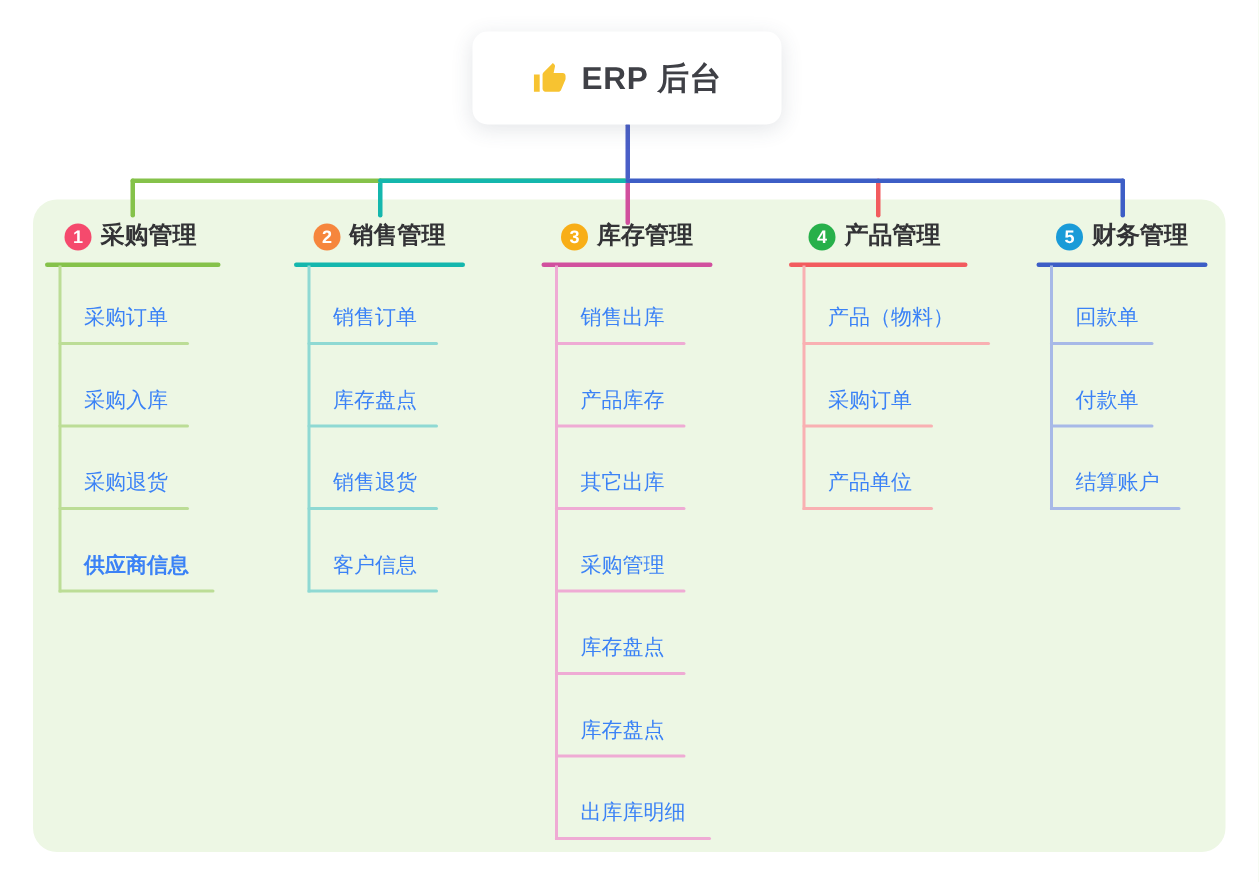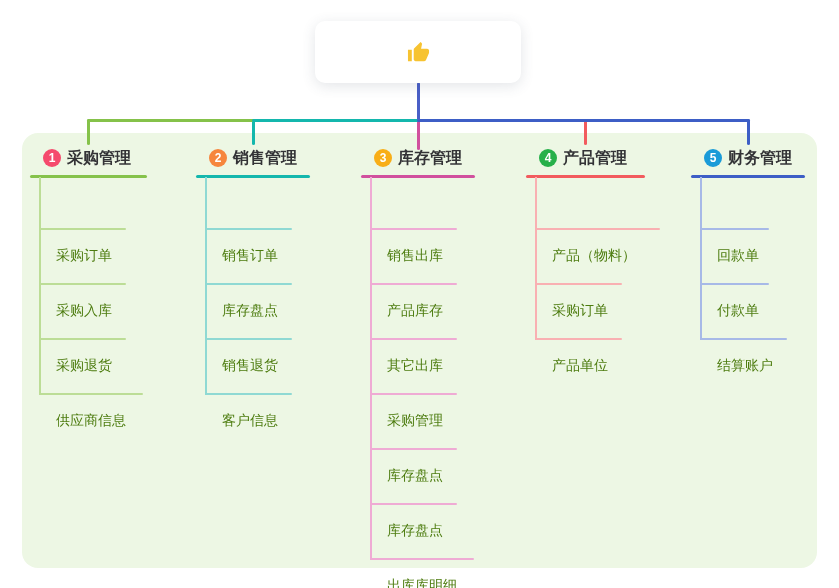--- a/index.html
+++ b/index.html
@@ -30,21 +30,21 @@
     position:absolute;left:13px;top:0;width:18px;height:18px;border-radius:50%;
     background:var(--bc);color:#fff;font-size:12px;font-weight:700;
     display:flex;align-items:center;justify-content:center;line-height:1;
   }
   .topic-label{
     position:absolute;left:37px;top:-3px;font-size:16px;font-weight:700;
     color:#333336;white-space:nowrap;line-height:24px;
   }
   .topic-underline{position:absolute;left:0;top:26px;height:3px;background:var(--c);border-radius:2px;}
   .spine{position:absolute;left:9px;top:28px;width:2px;background:var(--lc);}
-  .child-label{position:absolute;left:26px;font-size:14px;color:#4d7c0f;white-space:nowrap;line-height:20px;margin-top:44px;}
+  .child-label{position:absolute;left:26px;font-size:14px;color:#3b82f6;white-space:nowrap;line-height:20px;}
   .child-underline{position:absolute;left:9px;height:2px;background:var(--lc);border-radius:1px;}
 </style>
 </head>
 <body>
 
 <div class="canvas">
 
   <div class="panel"></div>
 
   <div class="line" style="left:87px;top:119px;width:3px;height:26px;background:#85c24a;"></div>
@@ -56,34 +56,35 @@
   <div class="line" style="left:87px;top:119px;width:333px;height:3px;background:#85c24a;"></div>
   <div class="line" style="left:252px;top:119px;width:168px;height:3px;background:#14b7ad;"></div>
   <div class="line" style="left:417px;top:119px;width:333px;height:3px;background:#3d5ec6;"></div>
 
   <div class="line" style="left:417px;top:82px;width:3px;height:38px;background:#4a5fc7;"></div>
 
   <div class="root-card">
     <svg class="thumb-icon" viewBox="0 0 24 24">
       <path fill="#f7c331" d="M1 21h4V9H1v12zm22-11c0-1.1-.9-2-2-2h-6.31l.95-4.57.03-.32c0-.41-.17-.79-.44-1.06L14.17 1 7.59 7.59C7.22 7.95 7 8.45 7 9v10c0 1.1.9 2 2 2h9c.83 0 1.54-.5 1.84-1.22l3.02-7.05c.09-.23.14-.47.14-.73v-2z"></path>
     </svg>
+    <span class="root-label">ERP 后台</span>
   </div>
 
   <div class="branch" style="left:30px;--c:#85c24a;--lc:#bcdd96;--bc:#f54a6d;">
     <span class="topic-badge">1</span>
     <span class="topic-label">采购管理</span>
     <div class="topic-underline" style="width:117px;"></div>
     <div class="spine" style="height:218px;"></div>
     <span class="child-label" style="top:52px;">采购订单</span>
     <div class="child-underline" style="top:79px;width:87px;"></div>
     <span class="child-label" style="top:107px;">采购入库</span>
     <div class="child-underline" style="top:134px;width:87px;"></div>
     <span class="child-label" style="top:162px;">采购退货</span>
     <div class="child-underline" style="top:189px;width:87px;"></div>
-    <span class="child-label" style="top:217px;">供应商信息</span>
+    <span class="child-label" style="top:217px;font-weight:bold;">供应商信息</span>
     <div class="child-underline" style="top:244px;width:104px;"></div>
   </div>
 
   <div class="branch" style="left:196px;--c:#14b7ad;--lc:#8fd9d3;--bc:#f6863d;">
     <span class="topic-badge">2</span>
     <span class="topic-label">销售管理</span>
     <div class="topic-underline" style="width:114px;"></div>
     <div class="spine" style="height:218px;"></div>
     <span class="child-label" style="top:52px;">销售订单</span>
     <div class="child-underline" style="top:79px;width:87px;"></div>

